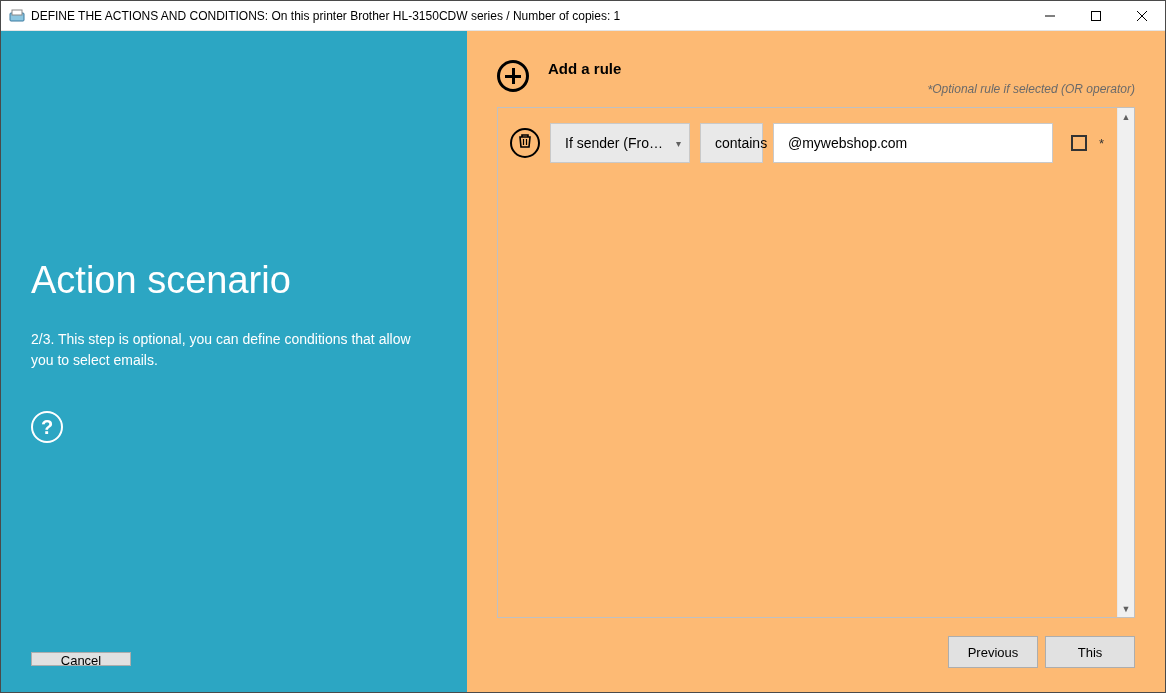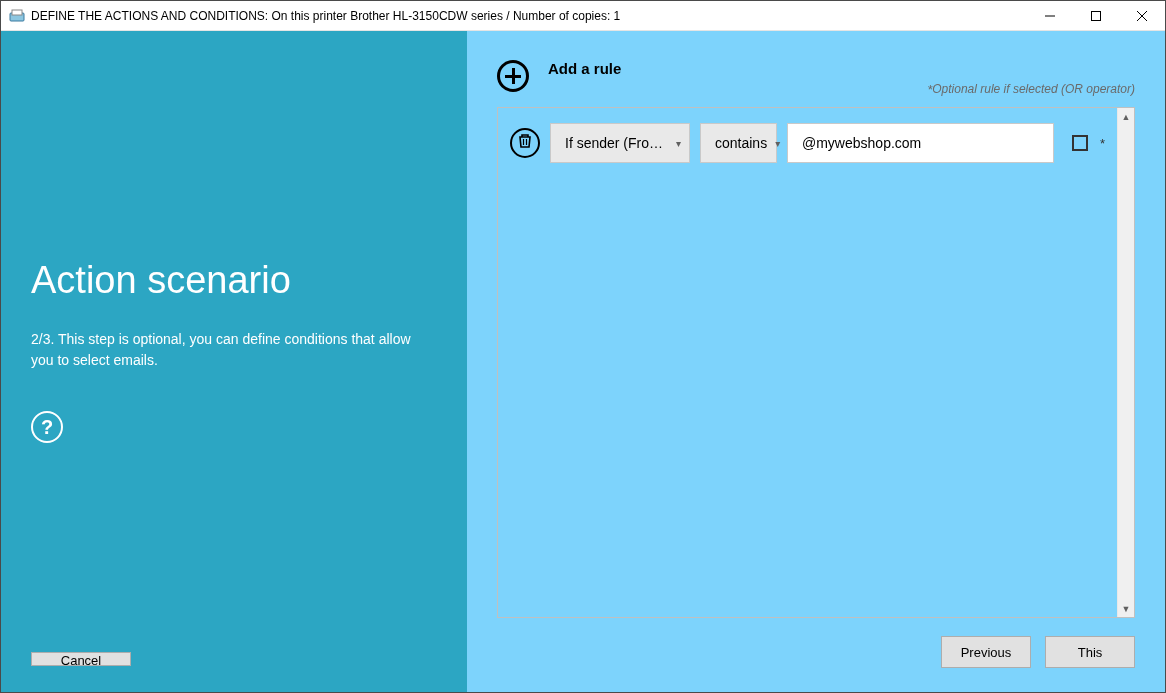--- a/index.html
+++ b/index.html
@@ -1,17 +1,17 @@
 <!DOCTYPE html>
 <html><head>
   <meta charset="utf-8">
   <style>
     * { box-sizing: border-box; margin: 0; padding: 0; font-family: "Segoe UI", Arial, sans-serif; }
     html, body { width: 1166px; height: 693px; overflow: hidden; background: #fff; }
-    .window { width: 1166px; height: 693px; border: 1px solid #4a4a4a; display: flex; flex-direction: column; background: #7dd3fc; }
+    .window { width: 1166px; height: 693px; border: 1px solid #4a4a4a; display: flex; flex-direction: column; background: #fdba74; }
 
     
     .titlebar { height: 30px; display: flex; align-items: center; background: #fff; border-bottom: 1px solid #e5e5e5; }
     .titlebar-icon { width: 16px; height: 16px; margin: 0 6px 0 8px; display: flex; align-items: center; justify-content: center; }
     .titlebar-title { font-size: 12px; color: #000; flex: 0 0 auto; white-space: nowrap; }
     .titlebar-spacer { flex: 1; }
     .win-controls { display: flex; height: 100%; }
     .win-btn { width: 46px; height: 100%; display: flex; align-items: center; justify-content: center; cursor: default; }
     .win-btn svg { stroke: #000; }
 
@@ -44,27 +44,27 @@
     .scrollbar { width: 17px; background: #f0f0f0; border-left: 1px solid #e8e8e8; display: flex; flex-direction: column; justify-content: space-between; align-items: center; }
     .scroll-arrow { width: 100%; height: 17px; display: flex; align-items: center; justify-content: center; color: #606060; font-size: 9px; }
 
     .rule-row { display: flex; align-items: center; gap: 10px; }
     .delete-icon { width: 30px; height: 30px; border: 2.5px solid #000; border-radius: 50%; display: flex; align-items: center; justify-content: center; cursor: pointer; flex-shrink: 0; }
     .delete-icon svg { width: 16px; height: 16px; }
     .combo { height: 40px; background: #e9e9e9; border: 1px solid #c9c9c9; display: flex; align-items: center; padding: 0 8px 0 14px; font-size: 14px; cursor: pointer; gap: 8px; }
     .combo .chev { color: #606060; font-size: 10px; }
     .combo-field { width: 140px; justify-content: space-between; }
     .combo-field .txt { white-space: nowrap; overflow: hidden; text-overflow: ellipsis; }
-    .combo-op { width: 77px; justify-content: space-between; }
+    .combo-op { width: 63px; justify-content: space-between; }
     .value-input { height: 40px; flex: 1; max-width: 280px; border: 1px solid #c9c9c9; background: #fff; padding: 8px 14px; font-size: 14px; outline: none; }
     .opt-check { width: 16px; height: 16px; border: 2px solid #333; flex-shrink: 0; margin-left: 8px; }
     .opt-star { font-size: 13px; color: #333; margin-left: 2px; }
 
     
-    .footer { display: flex; justify-content: flex-end; gap: 14px; margin-top: 18px; }
+    .footer { display: flex; justify-content: flex-end; gap: 7px; margin-top: 18px; }
     .nav-btn { width: 90px; height: 32px; background: #e1e1e1; border: 1px solid #adadad; font-size: 13px; cursor: pointer; }
   </style>
 </head>
 <body>
 
 <div class="window">
 
   <div class="titlebar">
     <span class="titlebar-icon">
       <svg width="16" height="16" viewBox="0 0 16 16">

